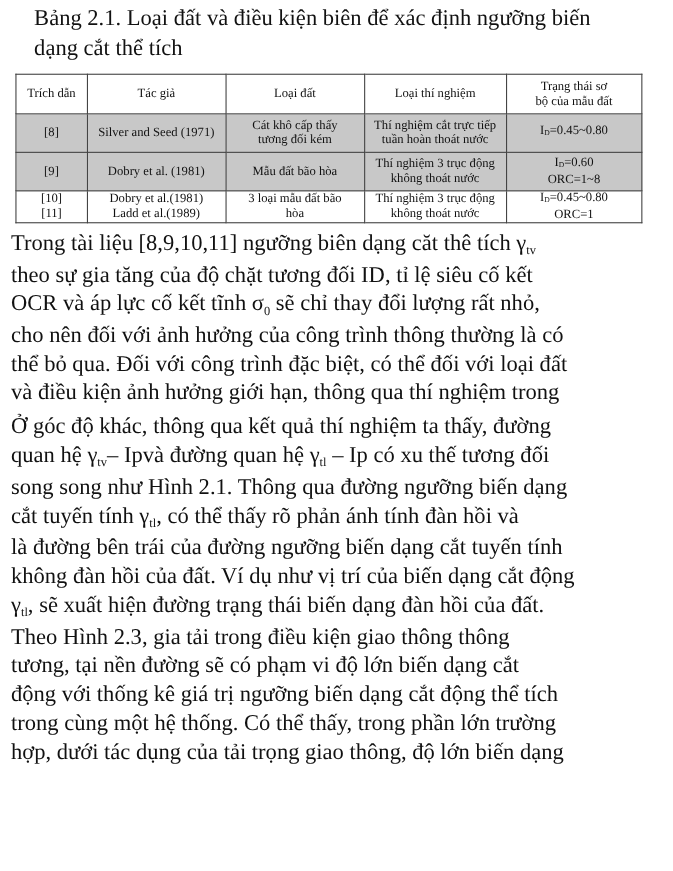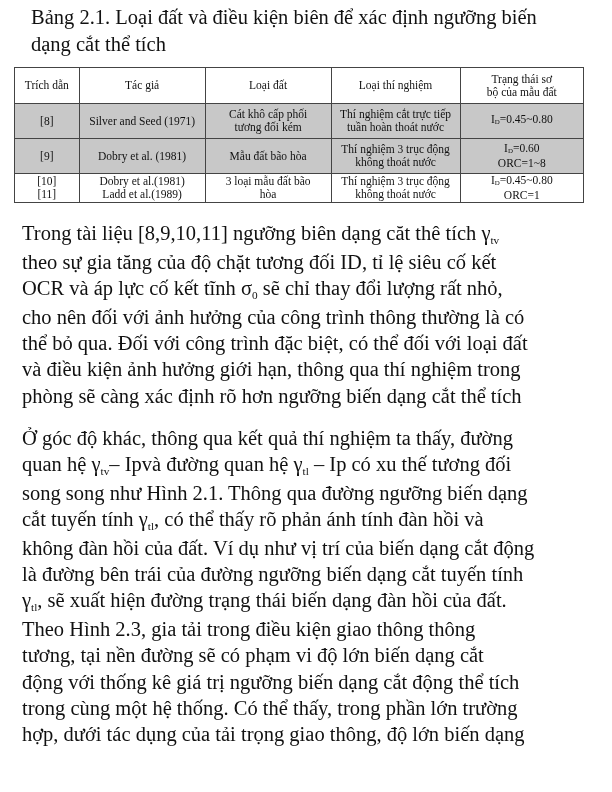--- a/index.html
+++ b/index.html
@@ -11,21 +11,21 @@
                border-collapse: collapse; font-size: 11.5px; line-height: 13px; }
   table.data th, table.data td { border: 1px solid #444; text-align: center;
                vertical-align: middle; padding: 0 3px; font-weight: normal; }
   table.data tr.hdr th { height: 35px; background: #fff; }
   table.data tr.shade td { background: #c8c8c8; height: 34px; }
   table.data tr.plain td { background: #fff; height: 27px; }
   .line { display: block; }
   sub { font-size: 0.6em; vertical-align: -0.15em; }
   .body { position: absolute; left: 6px; top: 204px; width: 604px;
           font-size: 20.5px; line-height: 26.1px; }
-  .body p { margin: 16px; }
+  .body p { margin: 4px; }
   .body .ln { display: block; white-space: nowrap; }
   .g-sub { font-size: 0.55em; position: relative; top: 0.35em; }
 </style>
 </head>
 <body>
 
 <div class="caption">
   <span class="line">Bảng 2.1. Loại đất và điều kiện biên để xác định ngưỡng biến</span>
   <span class="line">dạng cắt thể tích</span>
 </div>
@@ -46,21 +46,21 @@
     <th>Loại thí nghiệm</th>
     <th>
       <span class="line">Trạng thái sơ</span>
       <span class="line">bộ của mẫu đất</span>
     </th>
   </tr>
   <tr class="shade">
     <td>[8]</td>
     <td>Silver and Seed (1971)</td>
     <td>
-      <span class="line">Cát khô cấp phối</span>
+      <span class="line">Cát khô cấp thấy</span>
       <span class="line">tương đối kém</span>
     </td>
     <td>
       <span class="line">Thí nghiệm cắt trực tiếp</span>
       <span class="line">tuần hoàn thoát nước</span>
     </td>
     <td>
       <span class="line"><span>I</span><sub>D</sub><span>=0.45~0.80</span></span>
     </td>
   </tr>
@@ -103,29 +103,28 @@
   </table>
 
 <div class="body">
   <p>
     <span class="ln"><span>Trong tài liệu [8,9,10,11] ngưỡng biên dạng căt thê tích γ</span><span class="g-sub">tv</span></span>
     <span class="ln">theo sự gia tăng của độ chặt tương đối ID, tỉ lệ siêu cố kết</span>
     <span class="ln"><span>OCR và áp lực cố kết tĩnh σ</span><span class="g-sub">0</span><span> sẽ chỉ thay đổi lượng rất nhỏ,</span></span>
     <span class="ln">cho nên đối với ảnh hưởng của công trình thông thường là có</span>
     <span class="ln">thể bỏ qua. Đối với công trình đặc biệt, có thể đối với loại đất</span>
     <span class="ln">và điều kiện ảnh hưởng giới hạn, thông qua thí nghiệm trong</span>
-    <span class="ln">phòng sẽ càng xác định rõ hơn ngưỡng biến dạng cắt thể tích</span>
   </p>
   <p>
     <span class="ln">Ở góc độ khác, thông qua kết quả thí nghiệm ta thấy, đường</span>
     <span class="ln"><span>quan hệ γ</span><span class="g-sub">tv</span><span>– Ipvà đường quan hệ γ</span><span class="g-sub">tl</span><span> – Ip có xu thế tương đối</span></span>
     <span class="ln">song song như Hình 2.1. Thông qua đường ngưỡng biến dạng</span>
     <span class="ln"><span>cắt tuyến tính γ</span><span class="g-sub">tl</span><span>, có thể thấy rõ phản ánh tính đàn hồi và</span></span>
+    <span class="ln">là đường bên trái của đường ngưỡng biến dạng cắt tuyến tính</span>
     <span class="ln">không đàn hồi của đất. Ví dụ như vị trí của biến dạng cắt động</span>
-    <span class="ln">là đường bên trái của đường ngưỡng biến dạng cắt tuyến tính</span>
     <span class="ln"><span>γ</span><span class="g-sub">tl</span><span>, sẽ xuất hiện đường trạng thái biến dạng đàn hồi của đất.</span></span>
     <span class="ln">Theo Hình 2.3, gia tải trong điều kiện giao thông thông</span>
     <span class="ln">tương, tại nền đường sẽ có phạm vi độ lớn biến dạng cắt</span>
     <span class="ln">động với thống kê giá trị ngưỡng biến dạng cắt động thể tích</span>
     <span class="ln">trong cùng một hệ thống. Có thể thấy, trong phần lớn trường</span>
     <span class="ln">hợp, dưới tác dụng của tải trọng giao thông, độ lớn biến dạng</span>
   </p>
 </div>
 
 </body></html>

